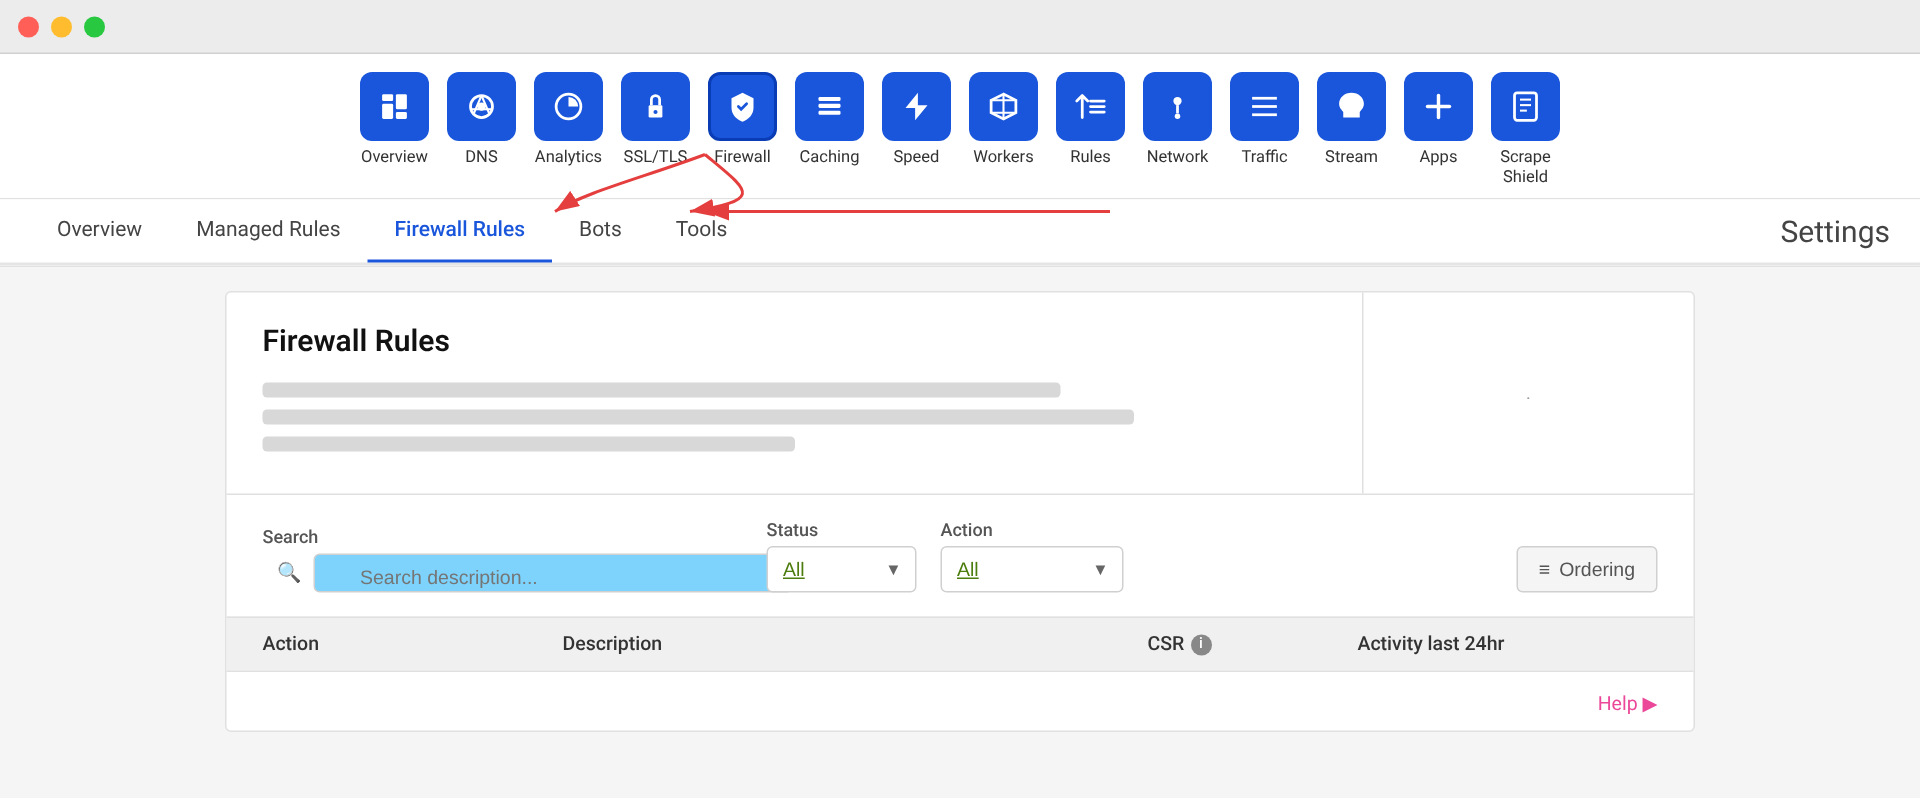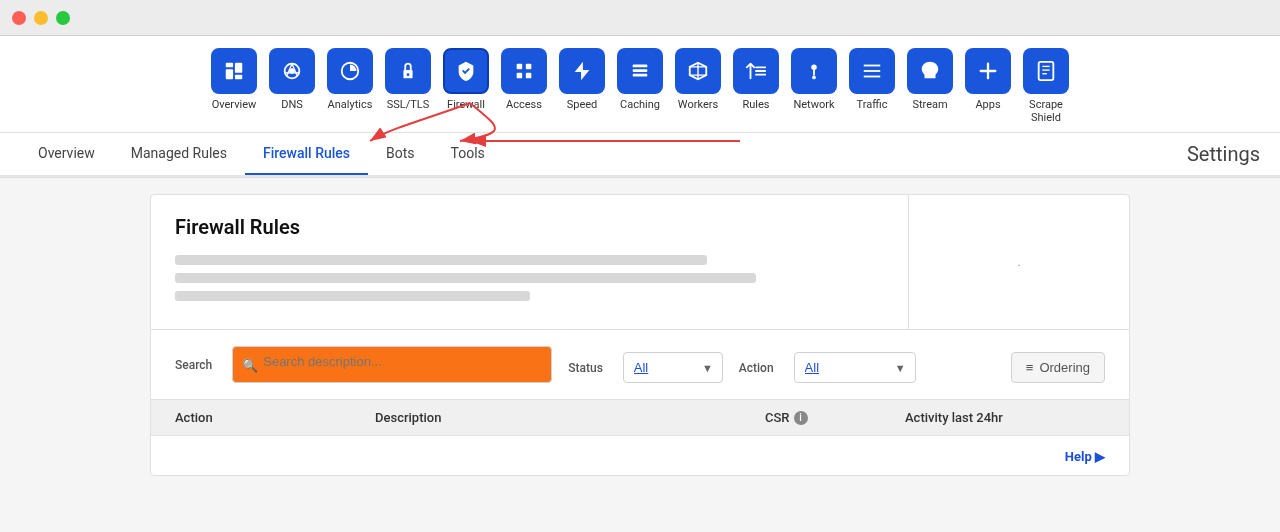--- a/index.html
+++ b/index.html
@@ -186,23 +186,22 @@
     .filter-area {
       padding: 16px 24px;
       border-top: 1px solid #e0e0e0;
       display: flex;
       gap: 16px;
       align-items: flex-end;
     }
 
     .filter-group {
       display: flex;
-      flex-direction: row;
-      gap: 20px;
-      align-items: center;
+      flex-direction: column;
+      gap: 4px;
     }
 
     .filter-label {
       font-size: 12px;
       color: #555;
       font-weight: 500;
     }
 
     .search-input-wrap {
       position: relative;
@@ -215,37 +214,38 @@
       top: 50%;
       transform: translateY(-50%);
       color: #aaa;
       font-size: 13px;
     }
 
     .search-input {
       width: 100%;
       border: 1px solid #d0d0d0;
       border-radius: 4px;
-      padding: 7px 10px 13px 30px;
+      padding: 7px 10px 2px 30px;
       font-size: 13px;
       color: #333;
       outline: none;
-      background: #f97316;
+      background: #7dd3fc;
+      margin-left: 34px;
     }
 
     .select-wrap {
       position: relative;
     }
 
     .filter-select {
       border: 1px solid #d0d0d0;
       border-radius: 4px;
       padding: 7px 32px 7px 10px;
       font-size: 13px;
-      color: #1d4ed8;
+      color: #4d7c0f;
       background: #fff;
       appearance: none;
       outline: none;
       cursor: pointer;
       min-width: 100px;
       text-decoration: underline;
     }
 
     .select-arrow {
       position: absolute;
@@ -304,25 +304,24 @@
     }
 
     
     .help-bar {
       border-top: 1px solid #e0e0e0;
       padding: 10px 24px;
       text-align: right;
     }
 
     .help-link {
-      color: #1d4ed8;
+      color: #ec4899;
       font-size: 13px;
       cursor: pointer;
       text-decoration: none;
-      font-weight: bold;
     }
 
     
     .arrow-overlay {
       position: absolute;
       top: 0;
       left: 0;
       pointer-events: none;
     }
 
@@ -394,50 +393,39 @@
       <div class="icon-nav-item">
         <div class="icon-box active">
           <svg width="22" height="22" viewBox="0 0 24 24" fill="white">
               <path d="M12 2 L4 6 L4 13 C4 17.5 7.5 21.5 12 23 C16.5 21.5 20 17.5 20 13 L20 6 Z" fill="white"></path>
               <path d="M9 12 L11 14 L15 10" fill="none" stroke="#1a56db" stroke-width="2" stroke-linecap="round"></path>
             </svg>
         </div>
         <span class="icon-label">Firewall</span>
       </div>
 
-      <div class="icon-nav-item">
-        <div class="icon-box">
-          <svg width="22" height="22" viewBox="0 0 24 24" fill="white">
-              <rect x="4" y="4" width="6" height="6" rx="1" fill="white"></rect>
-              <rect x="14" y="4" width="6" height="6" rx="1" fill="white"></rect>
-              <rect x="4" y="14" width="6" height="6" rx="1" fill="white"></rect>
-              <rect x="14" y="14" width="6" height="6" rx="1" fill="white"></rect>
-            </svg>
-        </div>
-        <span class="icon-label">Access</span>
-      </div>
-
-      <div class="icon-nav-item">
-        <div class="icon-box">
-          <svg width="22" height="22" viewBox="0 0 24 24" fill="white">
-              <polygon points="13,2 4,13 11,13 11,22 20,11 13,11" fill="white"></polygon>
-            </svg>
-        </div>
-        <span class="icon-label">Speed</span>
-      </div>
 
       <div class="icon-nav-item">
         <div class="icon-box">
           <svg width="22" height="22" viewBox="0 0 24 24" fill="white">
               <rect x="4" y="5" width="16" height="3" rx="1" fill="white"></rect>
               <rect x="4" y="10" width="16" height="3" rx="1" fill="white"></rect>
               <rect x="4" y="15" width="16" height="3" rx="1" fill="white"></rect>
             </svg>
         </div>
         <span class="icon-label">Caching</span>
+      </div>
+
+      <div class="icon-nav-item">
+        <div class="icon-box">
+          <svg width="22" height="22" viewBox="0 0 24 24" fill="white">
+              <polygon points="13,2 4,13 11,13 11,22 20,11 13,11" fill="white"></polygon>
+            </svg>
+        </div>
+        <span class="icon-label">Speed</span>
       </div>
 
       <div class="icon-nav-item">
         <div class="icon-box">
           <svg width="22" height="22" viewBox="0 0 24 24" fill="white">
               <path d="M12 3 L3 7.5 L3 16.5 L12 21 L21 16.5 L21 7.5 Z" fill="none" stroke="white" stroke-width="2"></path>
               <path d="M12 3 L12 21 M3 7.5 L21 7.5 M3 16.5 L21 16.5" stroke="white" stroke-width="1.5"></path>
             </svg>
         </div>
         <span class="icon-label">Workers</span>

